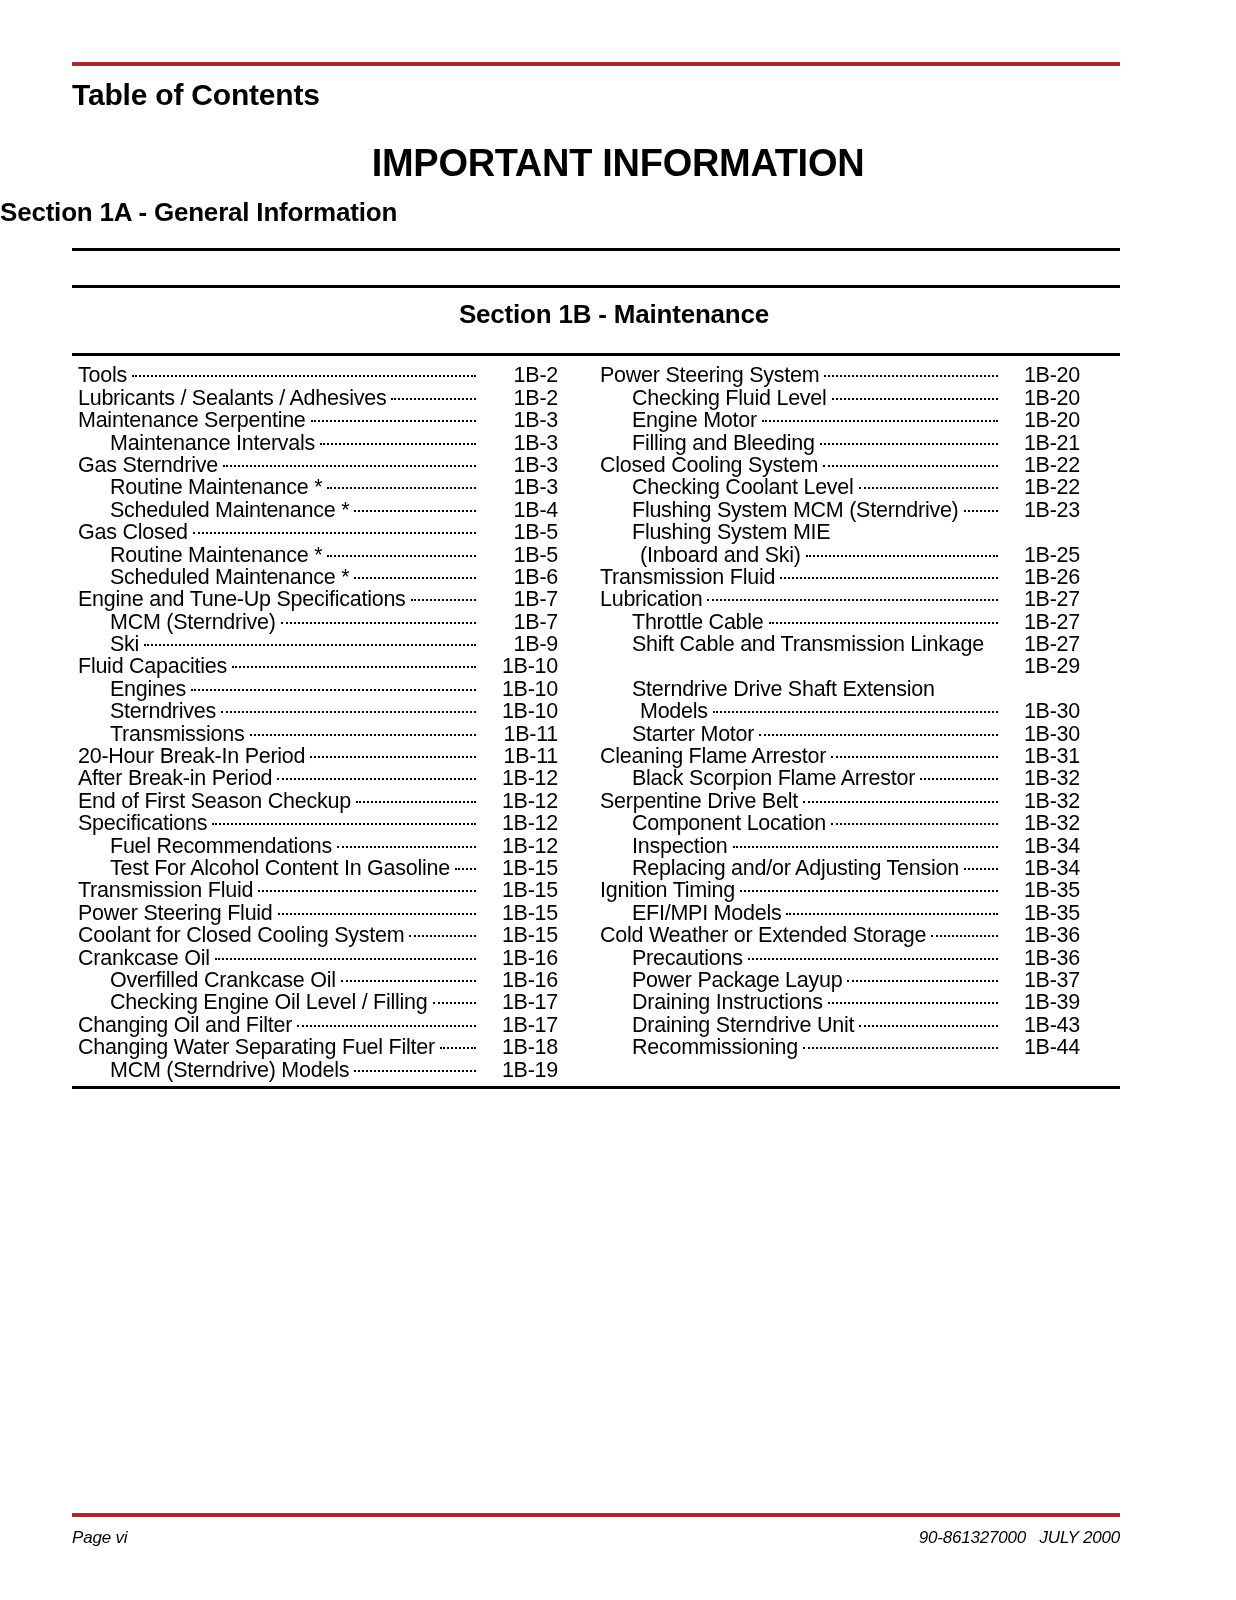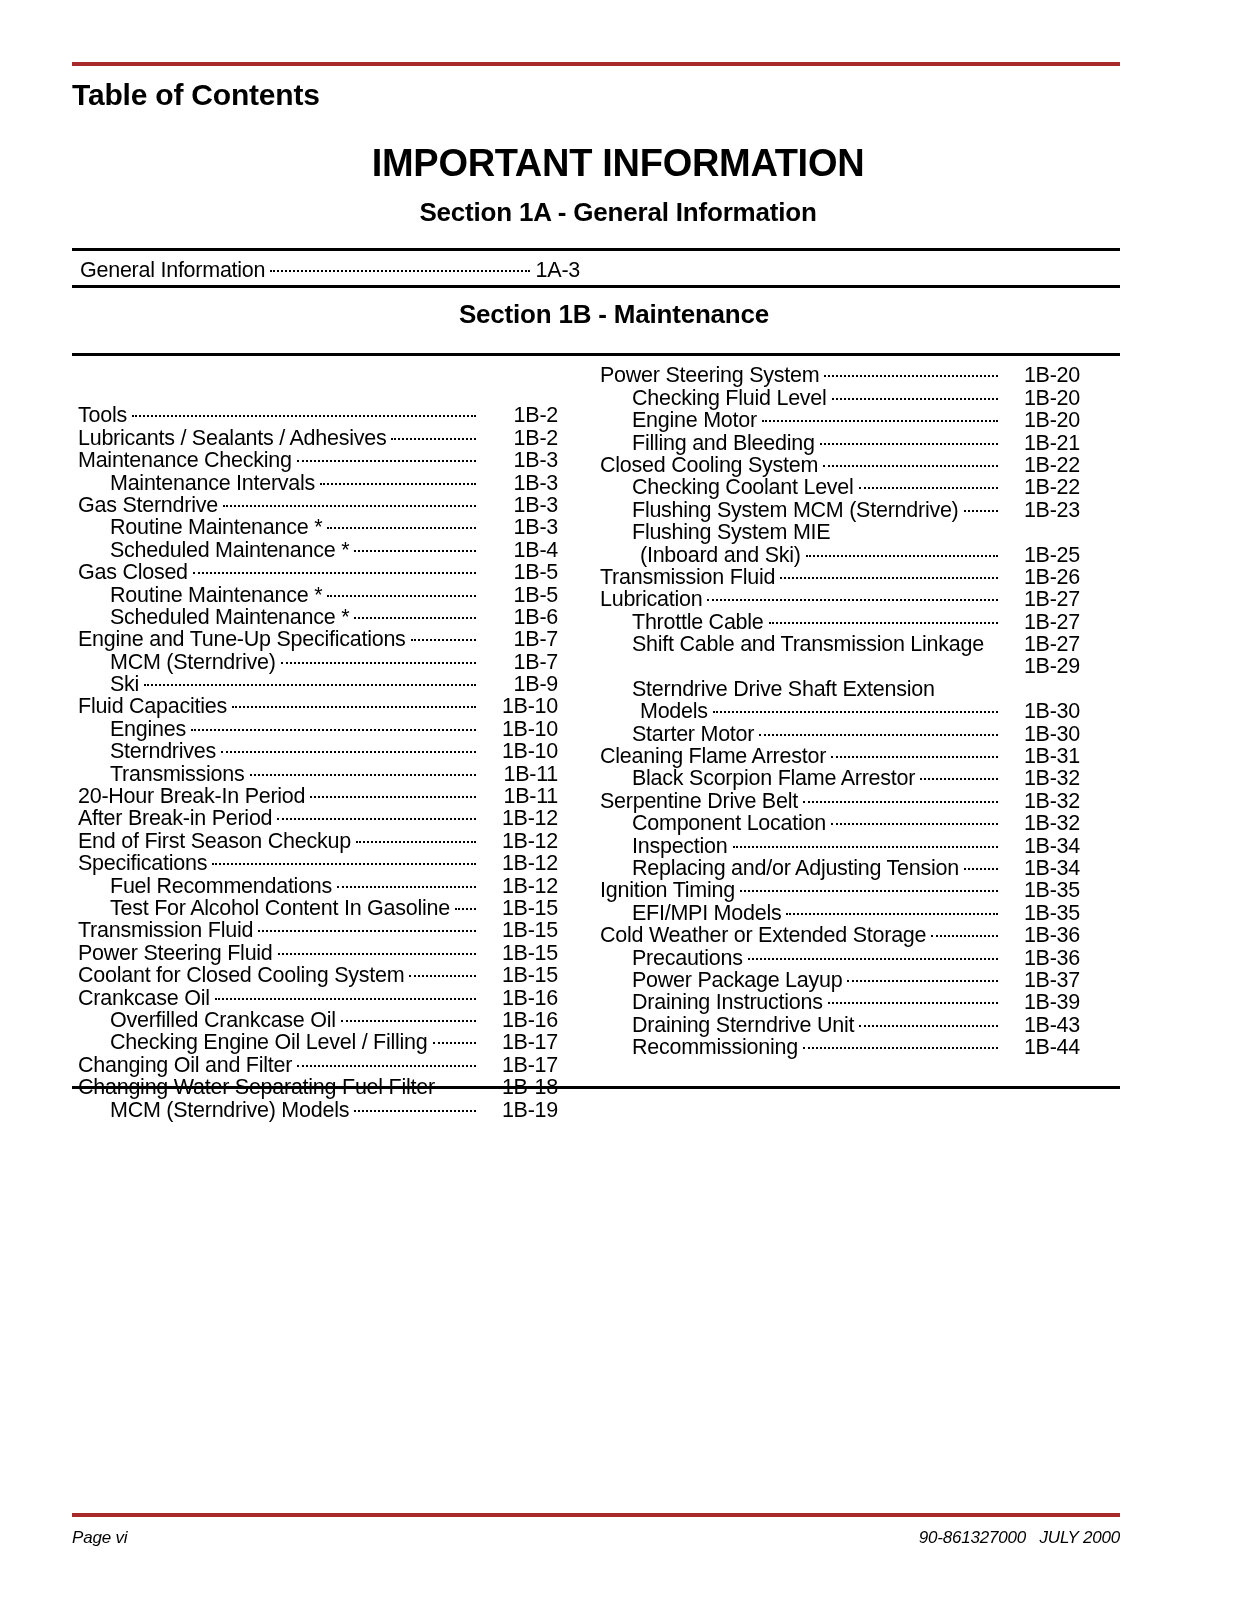--- a/index.html
+++ b/index.html
@@ -48,21 +48,20 @@
     text-align: center;
     font-size: 38px;
     font-weight: bold;
     letter-spacing: -0.3px;
   }
   .section-1a {
     position: absolute;
     left: 0;
     top: 197px;
     width: 1236px;
-    text-align: center;
     font-size: 26px;
     font-weight: bold;
     letter-spacing: -0.2px;
   }
   .section-1b {
     position: absolute;
     left: 0;
     top: 299px;
     width: 1228px;
     text-align: center;
@@ -97,21 +96,21 @@
     position: absolute;
     left: 0;
     top: 360px;
     width: 1236px;
     height: 722px;
   }
   .col {
     position: absolute;
     top: 0;
   }
-  .col.left  { left: 78px;  width: 480px; margin-top: 40px; }
+  .col.left  { left: 78px;  width: 480px; }
   .col.right { left: 600px; width: 480px; }
 
   
   .row {
     display: flex;
     align-items: baseline;
     font-size: 21.5px;
     line-height: 22.4px;
     height: 22.4px;
     white-space: nowrap;
@@ -176,29 +175,20 @@
   <div class="red-rule top"></div>
 
   <div class="toc-title">Table of Contents</div>
 
   <div class="doc-title">IMPORTANT INFORMATION</div>
 
   <div class="section-1a">Section 1A - General Information</div>
 
   <div class="blk-rule r1"></div>
 
-  <div class="single-block" id="section-1a-list">
-      <div class="row lvl0">
-        <span class="lbl">General Information</span>
-        <span class="dots">
-          <i></i>
-        </span>
-        <span class="pg">1A-3</span>
-      </div>
-    </div>
 
   <div class="blk-rule r2"></div>
 
   <div class="section-1b">Section 1B - Maintenance</div>
 
   <div class="blk-rule r3"></div>
 
   <div class="cols">
     <div class="col left" id="col-left">
         <div class="row lvl0">
@@ -209,21 +199,21 @@
           <span class="pg">1B-2</span>
         </div>
         <div class="row lvl0">
           <span class="lbl">Lubricants / Sealants / Adhesives</span>
           <span class="dots">
             <i></i>
           </span>
           <span class="pg">1B-2</span>
         </div>
         <div class="row lvl0">
-          <span class="lbl">Maintenance Checking</span>
+          <span class="lbl">Maintenance Serpentine</span>
           <span class="dots">
             <i></i>
           </span>
           <span class="pg">1B-3</span>
         </div>
         <div class="row lvl1">
           <span class="lbl">Maintenance Intervals</span>
           <span class="dots">
             <i></i>
           </span>

